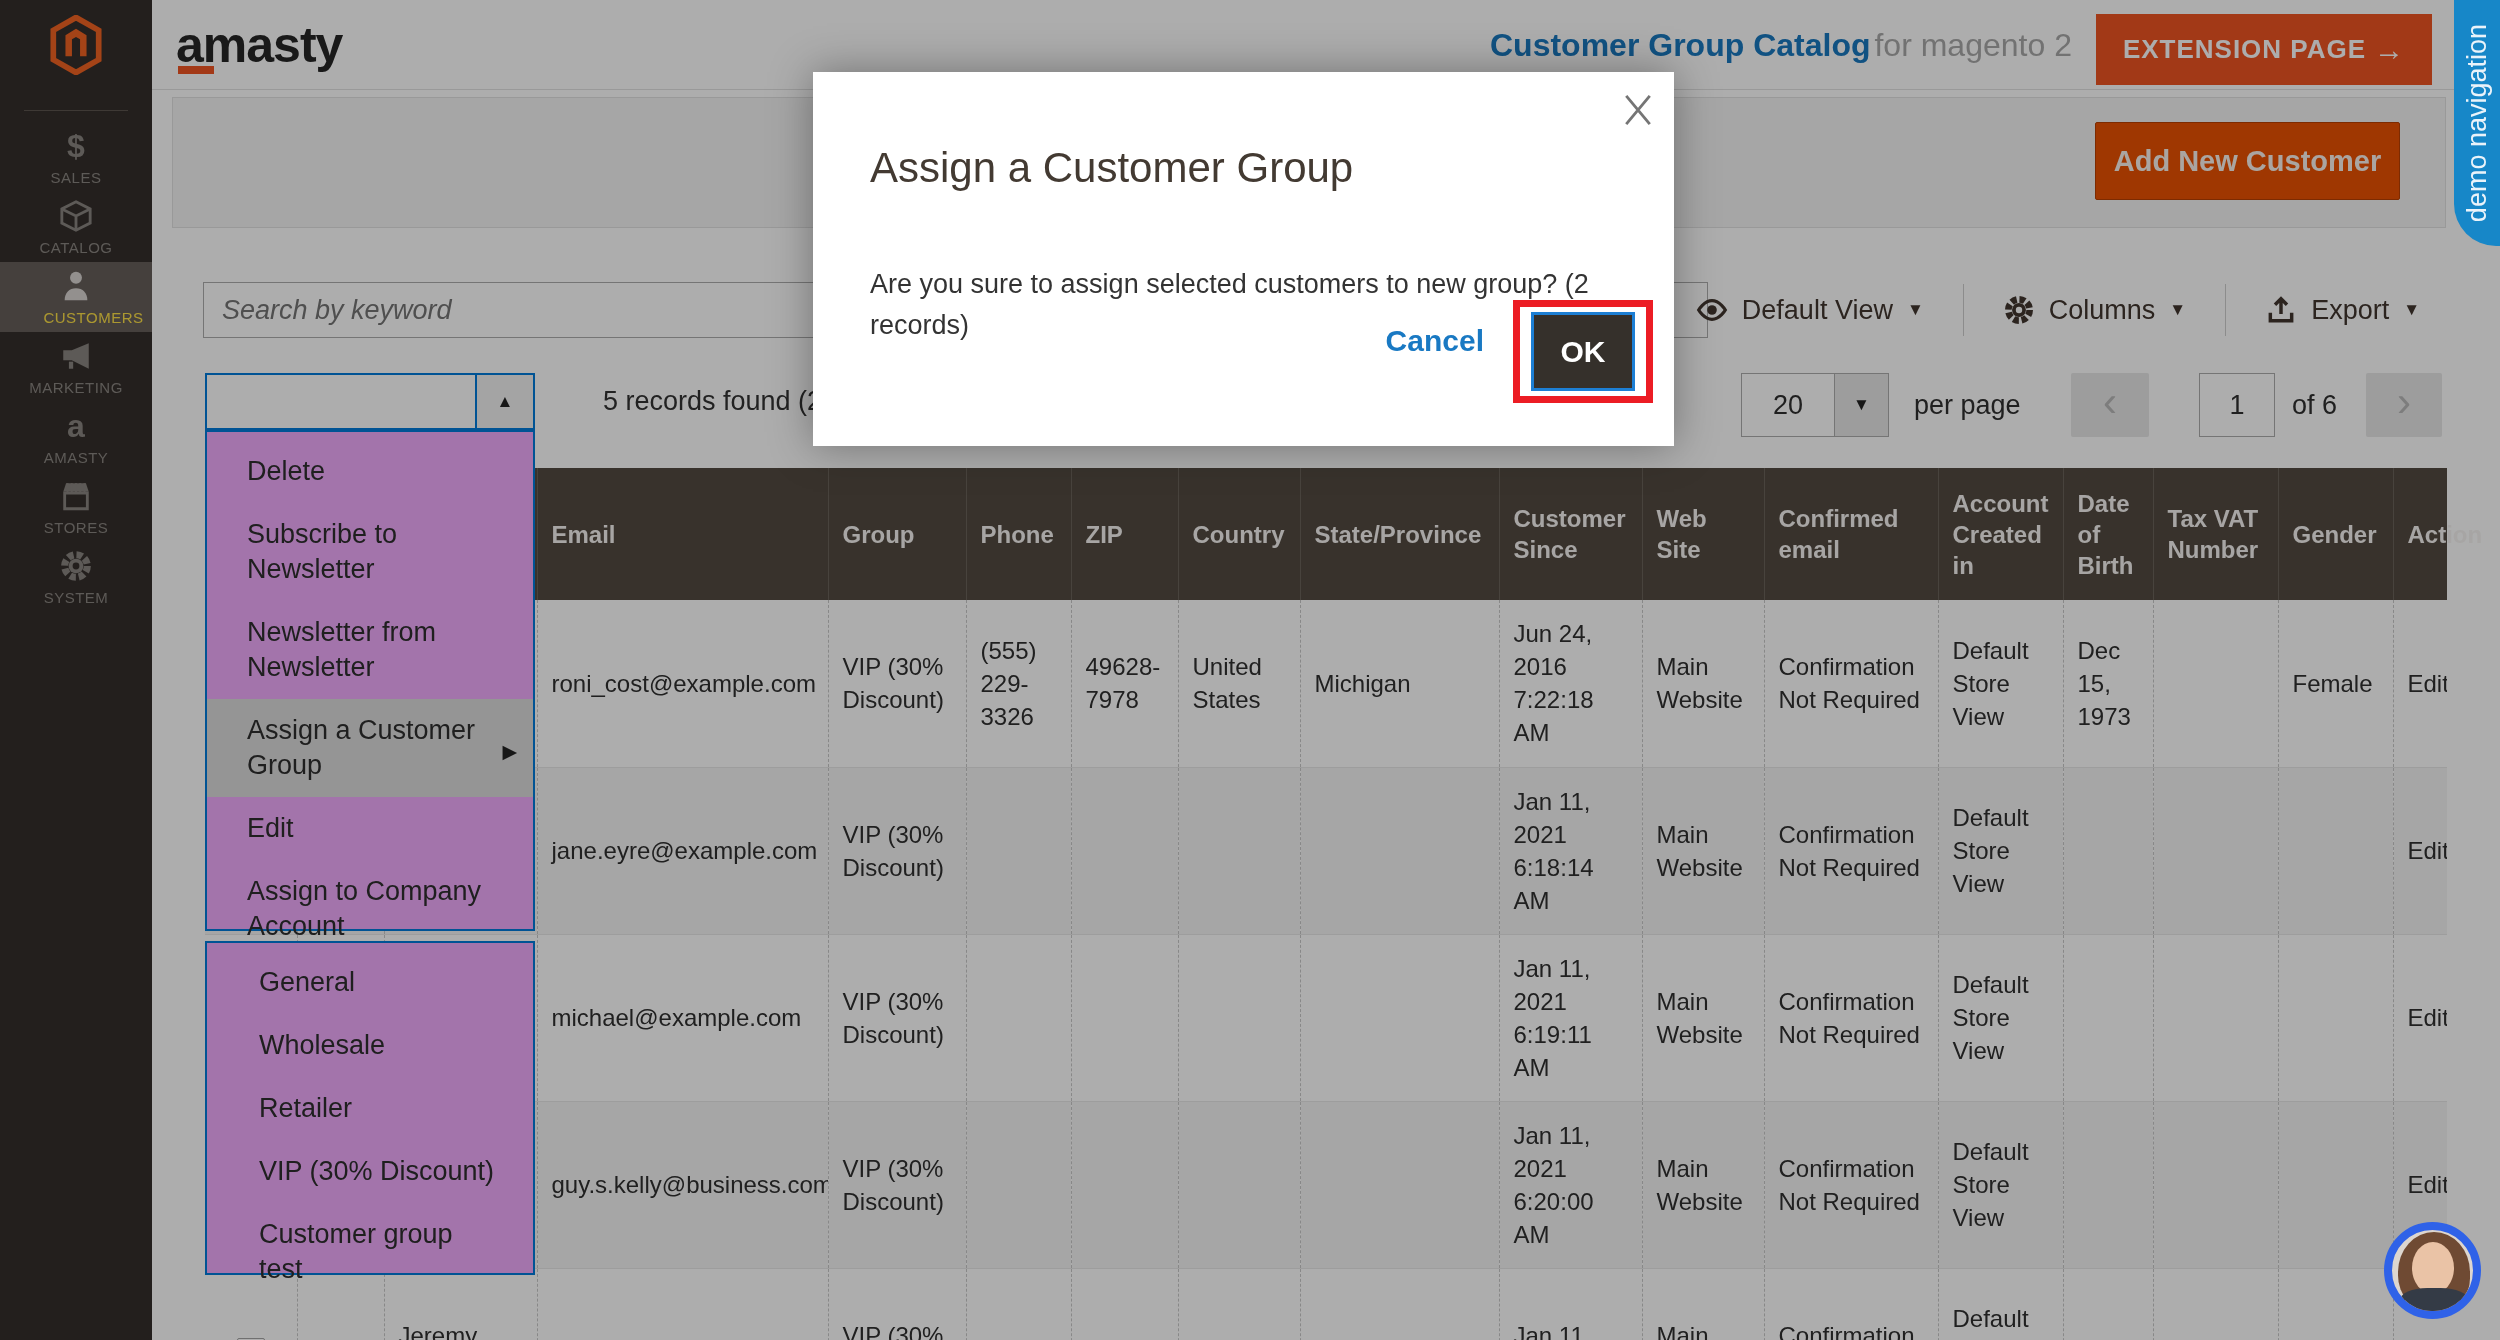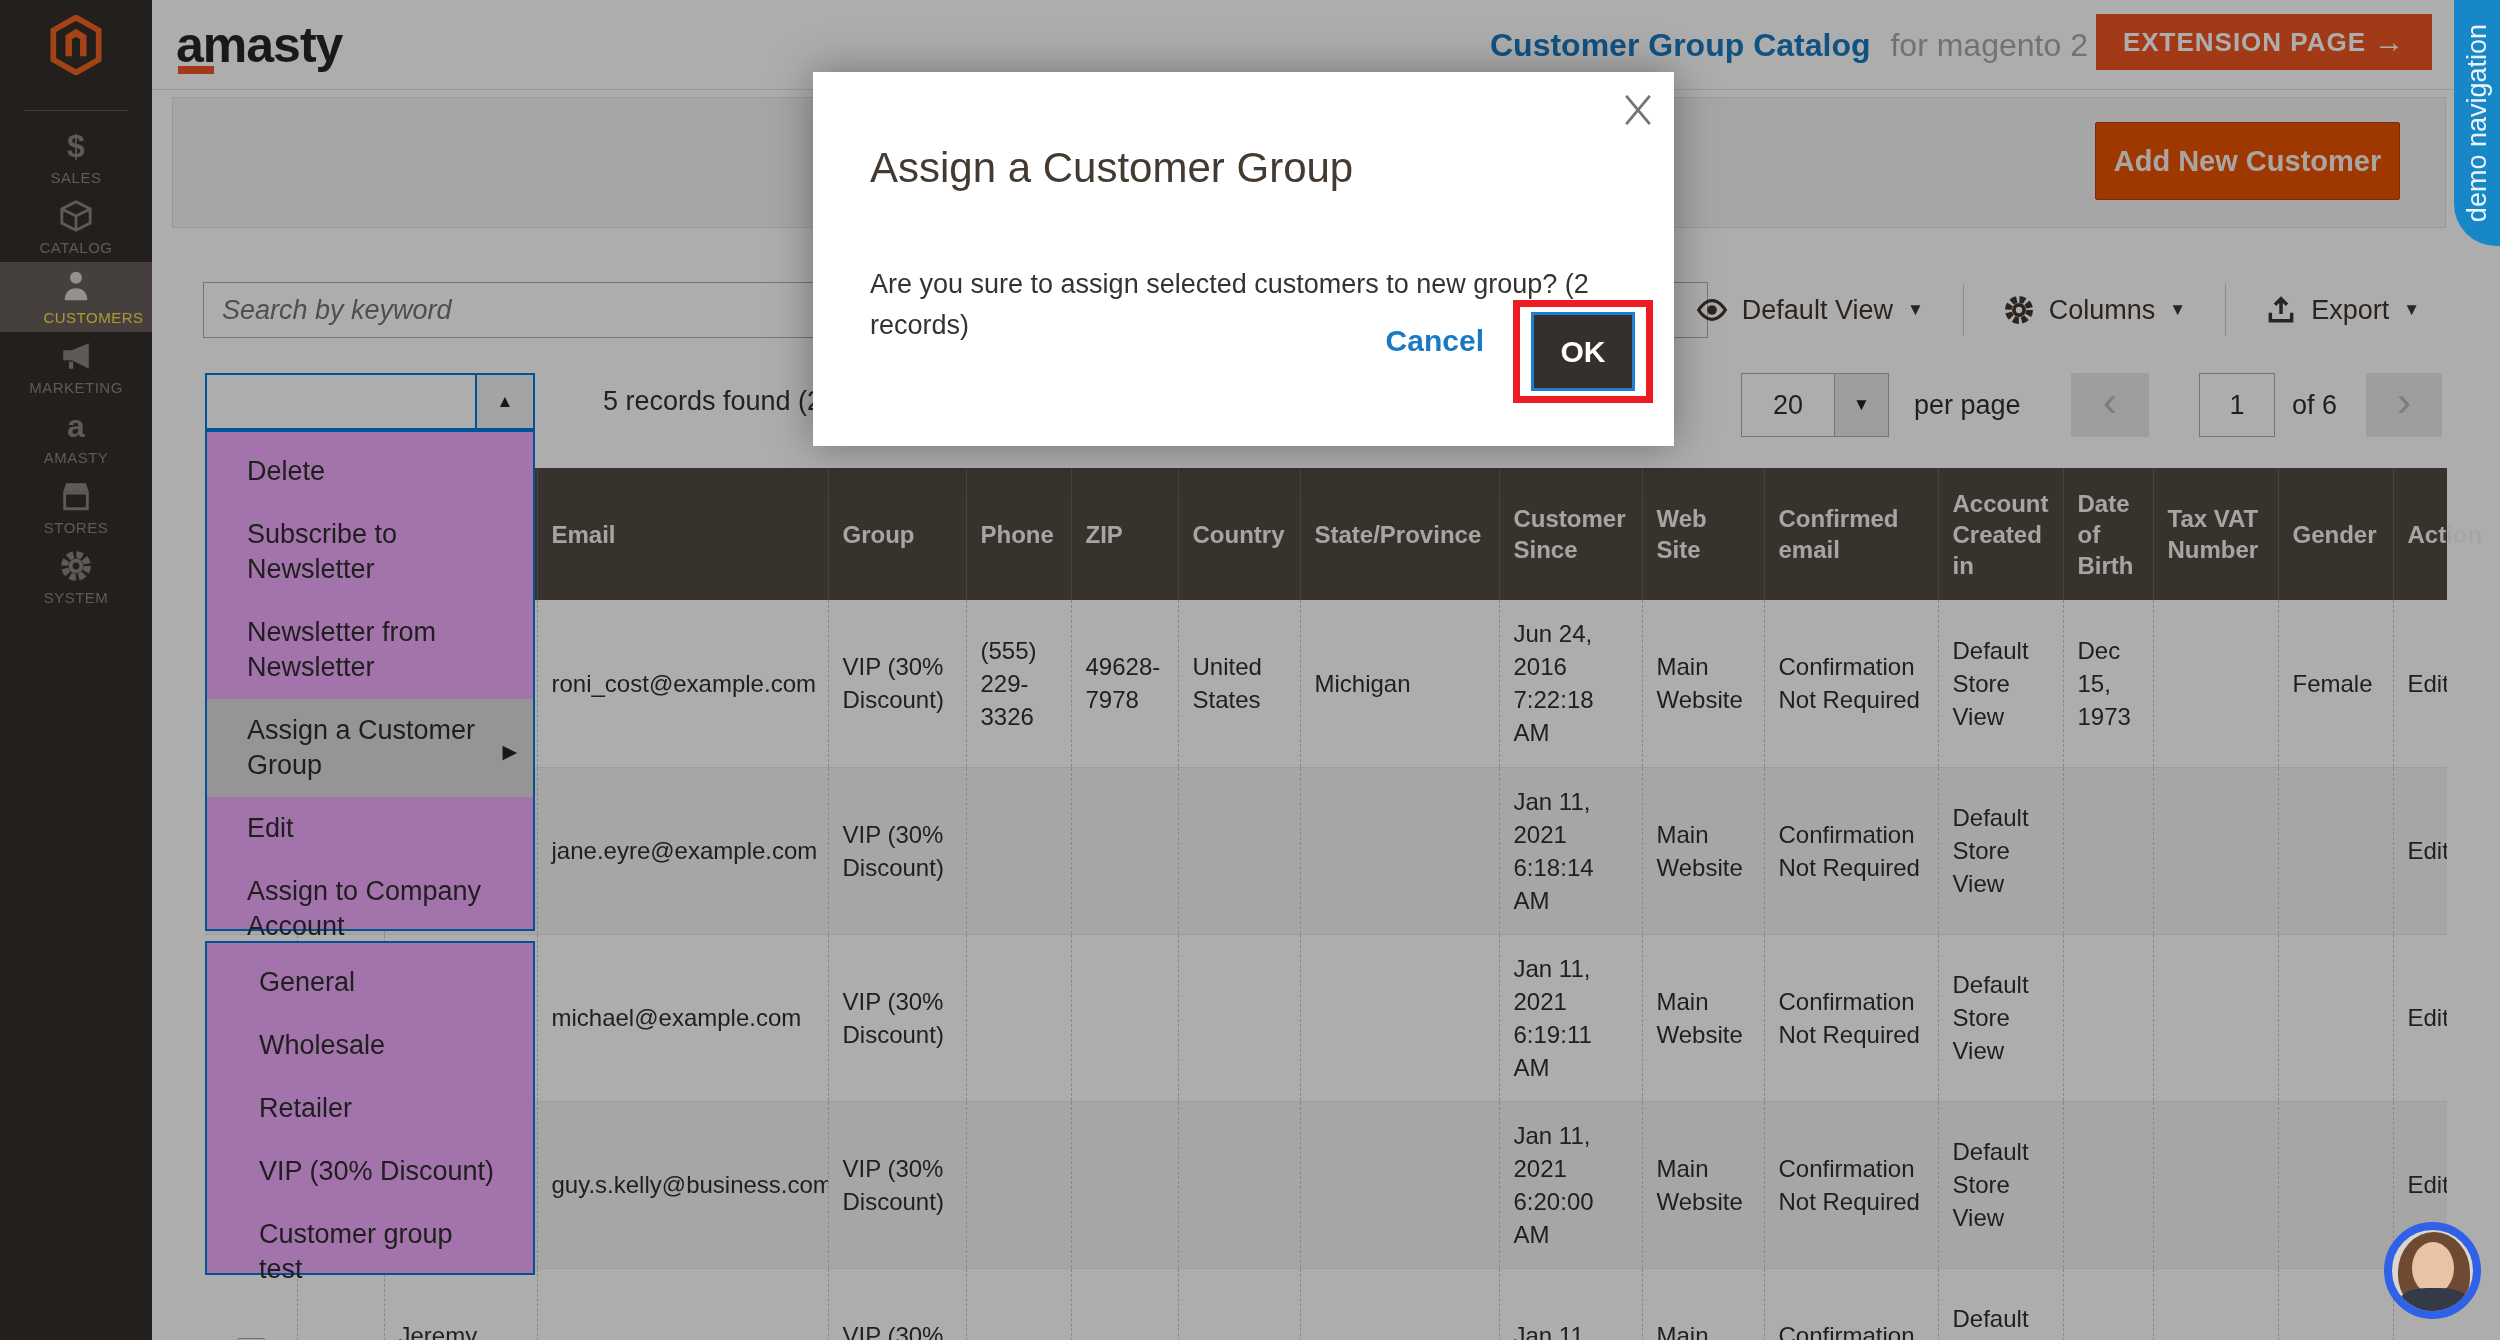--- a/index.html
+++ b/index.html
@@ -8,24 +8,24 @@
   *{box-sizing:border-box;}
 
   
   .topbar{position:absolute;left:0;top:0;width:2500px;height:90px;background:#fff;
           border-bottom:1px solid #e2e2e2;z-index:5;}
   .logo-box{position:absolute;left:0;top:0;width:152px;height:90px;background:#342f2c;
             display:flex;align-items:center;justify-content:center;}
   .amasty-logo{position:absolute;left:176px;top:0;height:90px;display:flex;align-items:center;
                font-size:50px;font-weight:800;letter-spacing:-1px;color:#262626;}
   .amasty-logo .a-underline{position:absolute;left:2px;bottom:16px;width:36px;height:8px;background:#f05423;}
-  .brand-area{position:absolute;left:1490px;top:0;height:90px;display:flex;align-items:center;gap:20px;}
+  .brand-area{position:absolute;left:1490px;top:0;height:90px;display:flex;align-items:center;gap:4px;}
   .product-title{font-size:32px;font-weight:700;color:#1a79c0;}
   .product-subtitle{font-size:32px;font-weight:400;color:#a9a9a9;}
-  .ext-btn{position:absolute;left:2096px;top:14px;width:336px;height:56px;background:#ef5423;
+  .ext-btn{position:absolute;left:2096px;top:14px;width:336px;height:71px;background:#ef5423;
            color:#fff;font-size:26px;font-weight:700;letter-spacing:1px;border:none;
            display:flex;align-items:center;justify-content:center;gap:8px;cursor:pointer;}
   .ext-btn .arrow{font-weight:400;font-size:30px;}
 
   
   .sidebar{position:absolute;left:0;top:90px;width:152px;height:1250px;background:#342f2c;z-index:4;}
   .sidebar-divider{position:absolute;left:24px;top:20px;width:104px;height:0;border-top:1px solid #5c544e;}
   .side-menu{position:absolute;left:0;top:32px;width:152px;}
   .side-item{width:152px;height:70px;display:flex;flex-direction:column;align-items:center;
              justify-content:center;gap:6px;color:#8a8580;cursor:pointer;}

